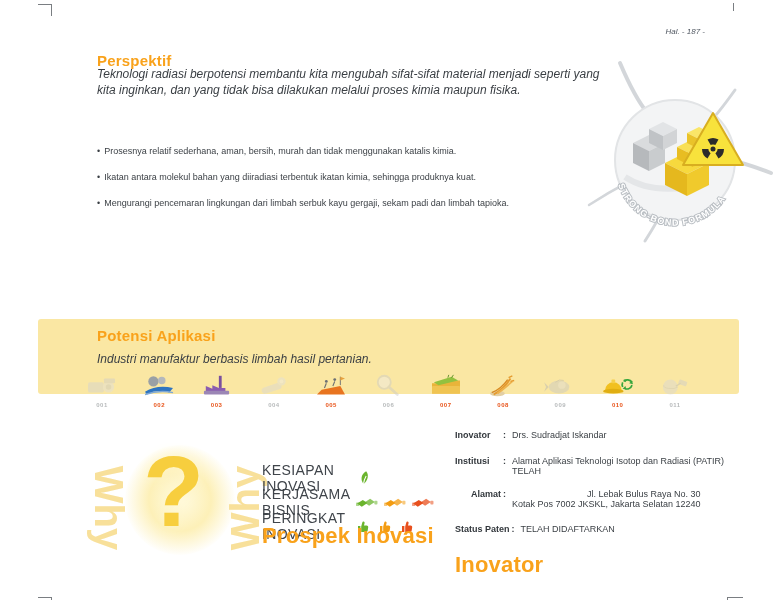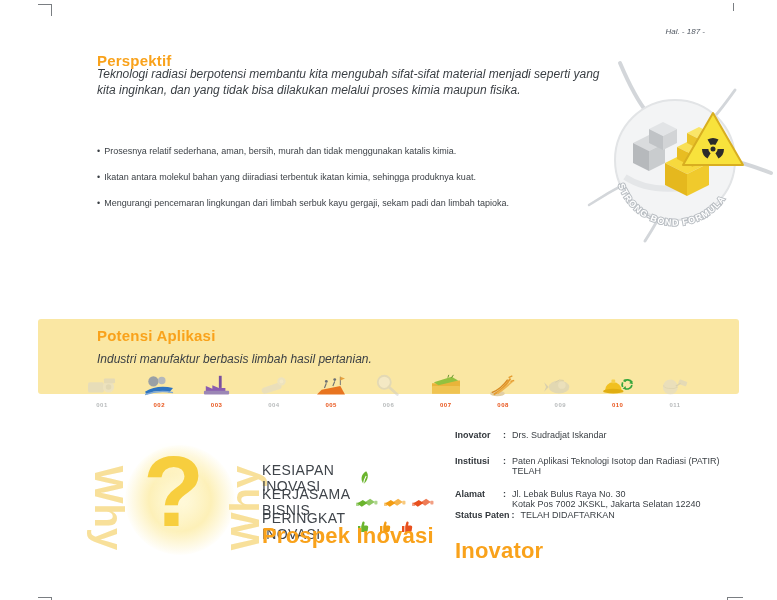--- a/index.html
+++ b/index.html
@@ -54,21 +54,21 @@
   .legend-row{display:flex;align-items:center;height:21px;margin-bottom:3px;}
   .legend-label{width:94px;font-size:14px;color:#3f444a;letter-spacing:.4px;}
   .legend-icons{display:flex;align-items:center;gap:6px;}
   .prospek-title{left:262px;top:523px;}
 
   
   .info{left:455px;top:430px;width:300px;}
   .info-row{display:flex;font-size:9px;color:#3a3f44;line-height:10.5px;}
   .info-label{font-weight:bold;color:#33383d;min-width:46px;}
   .info-colon{margin:0 6px 0 2px;font-weight:bold;}
-  .mb15{margin-bottom:15px;} .mb0{margin-bottom:12px;} .mb14{} .mb10{margin-bottom:18px;}
+  .mb15{margin-bottom:15px;} .mb0{margin-bottom:12px;} .mb14{margin-bottom:14px;text-align:right;} .mb10{margin-bottom:18px;}
   .inovator-title{margin-top:9px;}
 </style>
 </head>
 <body>
 
 <div id="page">
 
   <div class="mark tl"></div>
   <div class="mark tr"></div>
   <div class="mark bl"></div>
@@ -327,21 +327,21 @@
   <div class="abs info">
     <div class="info-row mb15">
       <span class="info-label">Inovator</span>
       <span class="info-colon">:</span>
       <span>Drs. Sudradjat Iskandar</span>
     </div>
     <div class="info-row mb0">
       <span class="info-label">Institusi</span>
       <span class="info-colon">:</span>
       <span>
-        <div>Paten Aplikasi Teknologi Isotop dan Radiasi (PATIR)</div>
+        <div>Alamat Aplikasi Teknologi Isotop dan Radiasi (PATIR)</div>
         <div>TELAH</div>
       </span>
     </div>
     <div class="info-row mb14">
       <span class="info-label">Alamat</span>
       <span class="info-colon">:</span>
       <span>
         <div>Jl. Lebak Bulus Raya No. 30</div>
         <div>Kotak Pos 7002 JKSKL, Jakarta Selatan 12240</div>
       </span>

